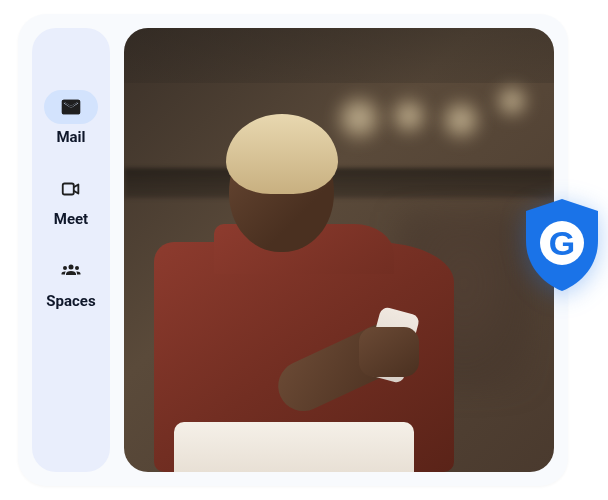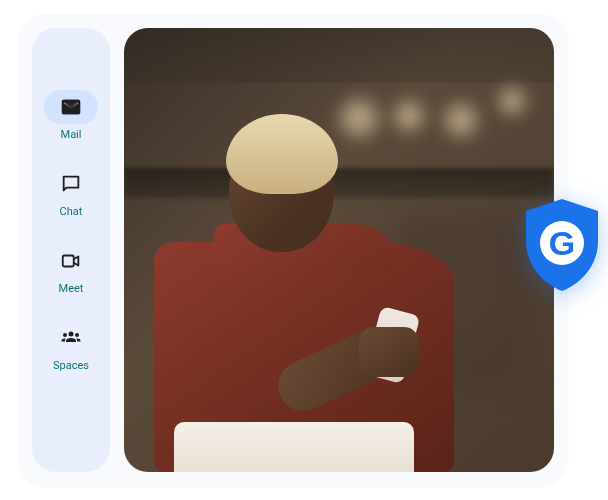--- a/index.html
+++ b/index.html
@@ -56,23 +56,23 @@
       background: #d3e3fd;
     }
     .nav-icon {
       width: 24px;
       height: 24px;
       display: flex;
       align-items: center;
       justify-content: center;
     }
     .nav-label {
-      font-size: 11px;
-      color: #0f766e;
-      font-weight: 400;
+      font-size: 15px;
+      color: #0f172a;
+      font-weight: 700;
     }
     .main-image {
       flex: 1;
       border-radius: 24px;
       overflow: hidden;
       background: linear-gradient(135deg, #3a3028 0%, #5a4a3a 40%, #4a3a2e 100%);
       position: relative;
     }
     .img-scene {
       position: absolute;
@@ -216,30 +216,20 @@
         <span class="nav-icon">
           <svg width="22" height="22" viewBox="0 0 24 24" fill="#1f1f1f">
             <path d="M4 4h16c1.1 0 2 .9 2 2v12c0 1.1-.9 2-2 2H4c-1.1 0-2-.9-2-2V6c0-1.1.9-2 2-2zm8 9L4 7v11h16V7l-8 6zm0-2l8-5H4l8 5z" fill="#1f1f1f"></path>
             <path d="M20 4H4c-1.1 0-2 .9-2 2v12c0 1.1.9 2 2 2h16c1.1 0 2-.9 2-2V6c0-1.1-.9-2-2-2zm0 4l-8 5-8-5V6l8 5 8-5v2z"></path>
           </svg>
         </span>
       </div>
       <span class="nav-label">Mail</span>
     </div>
 
-    <div class="nav-item">
-      <div class="nav-icon-wrap">
-        <span class="nav-icon">
-          <svg width="22" height="22" viewBox="0 0 24 24" fill="none" stroke="#1f1f1f" stroke-width="2">
-            <path d="M4 4h16v12H7l-3 3V4z" stroke-linejoin="round"></path>
-          </svg>
-        </span>
-      </div>
-      <span class="nav-label">Chat</span>
-    </div>
 
     <div class="nav-item">
       <div class="nav-icon-wrap">
         <span class="nav-icon">
           <svg width="22" height="22" viewBox="0 0 24 24" fill="none" stroke="#1f1f1f" stroke-width="2">
             <rect x="3" y="6" width="12" height="12" rx="2"></rect>
             <path d="M15 10l5-3v10l-5-3" stroke-linejoin="round"></path>
           </svg>
         </span>
       </div>

